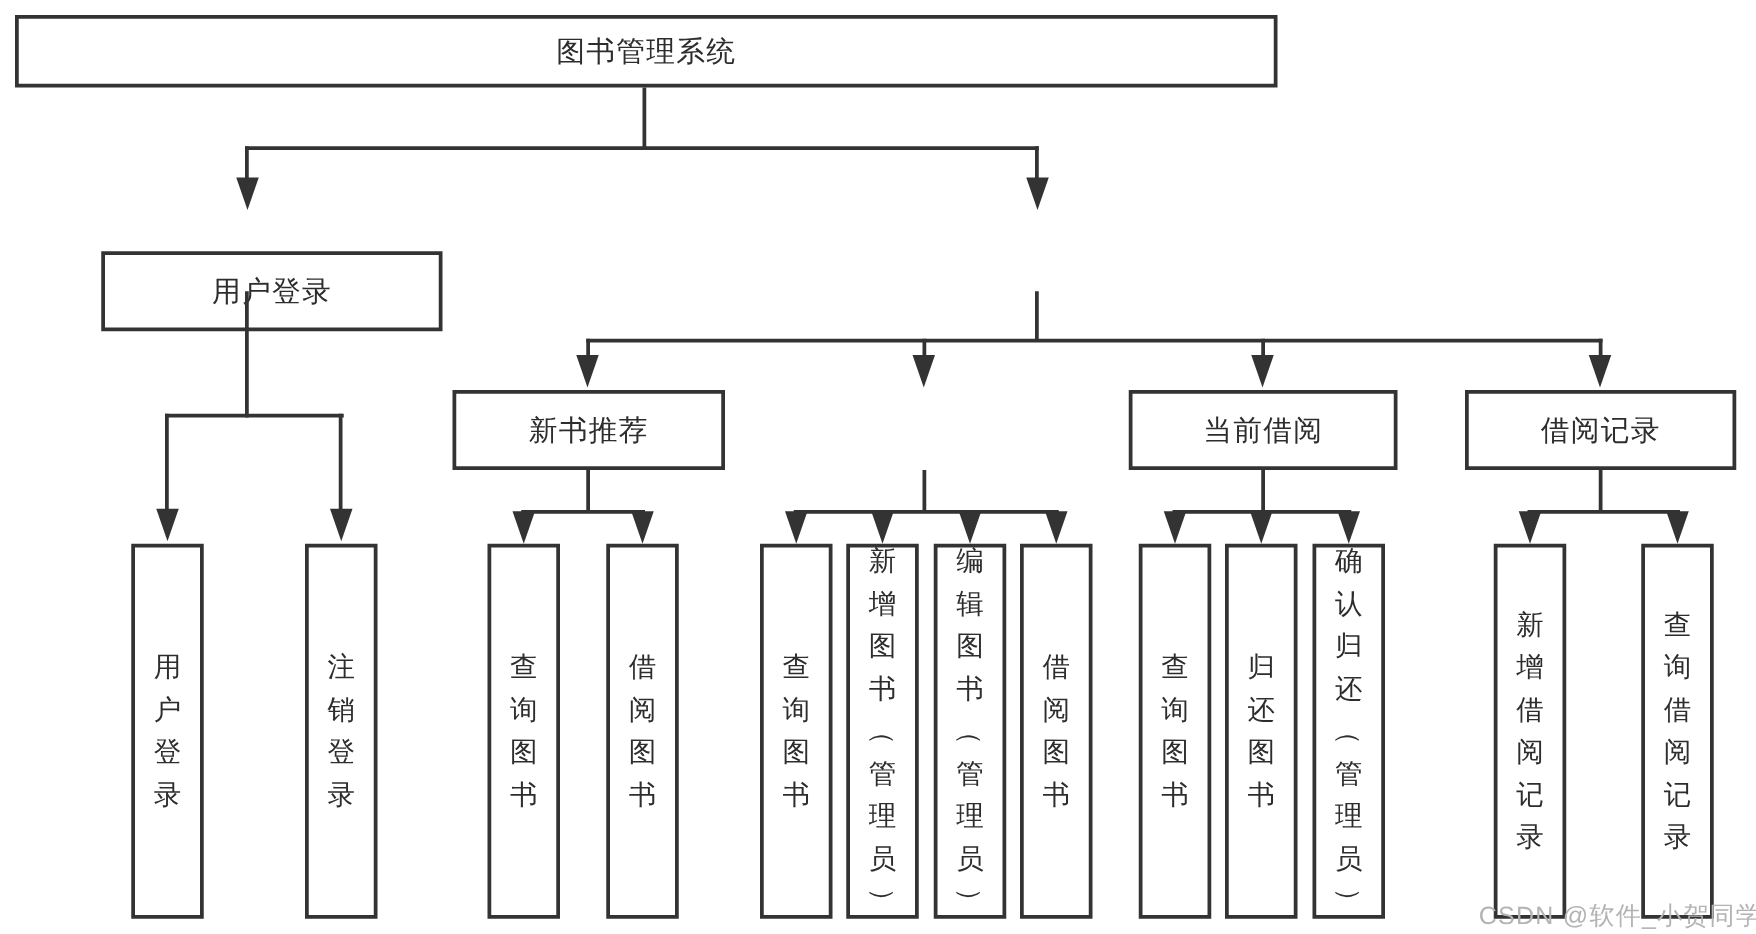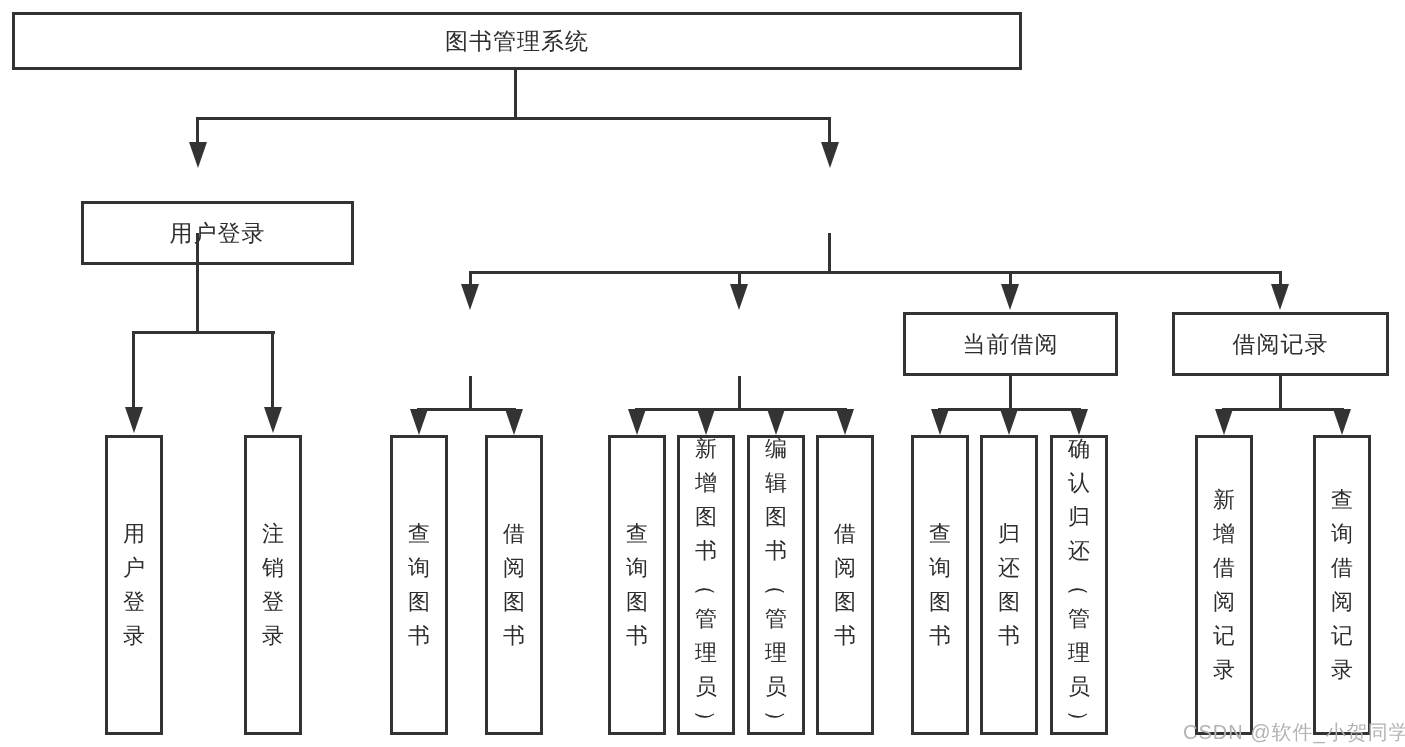--- a/index.html
+++ b/index.html
@@ -40,20 +40,23 @@
 
   <div class="box" style="left:12px; top:12px; width:1010px; height:58px;">
     <span>图书管理系统</span>
   </div>
 
   <div class="box" style="left:81px; top:169px; width:273px; height:64px;margin-top:32px;">
     <span>用户登录</span>
   </div>
 
 
+  <div class="box" style="left:362px; top:312px; width:218px; height:64px;">
+    <span>新书推荐</span>
+  </div>
 
 
   <div class="box" style="left:903px; top:312px; width:215px; height:64px;">
     <span>当前借阅</span>
   </div>
 
   <div class="box" style="left:1172px; top:312px; width:217px; height:64px;">
     <span>借阅记录</span>
   </div>
 

